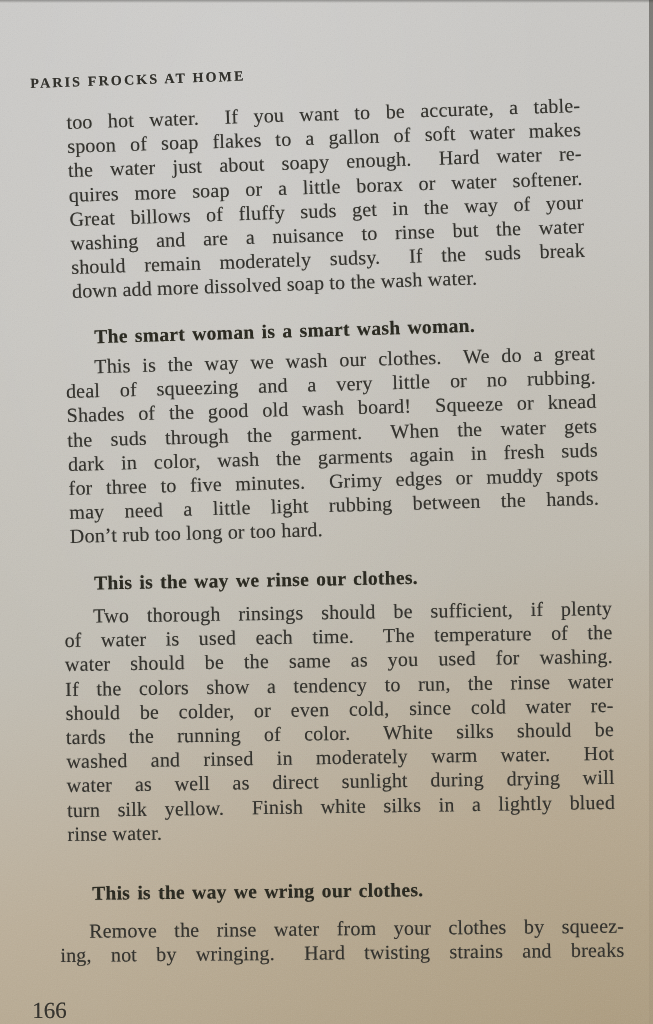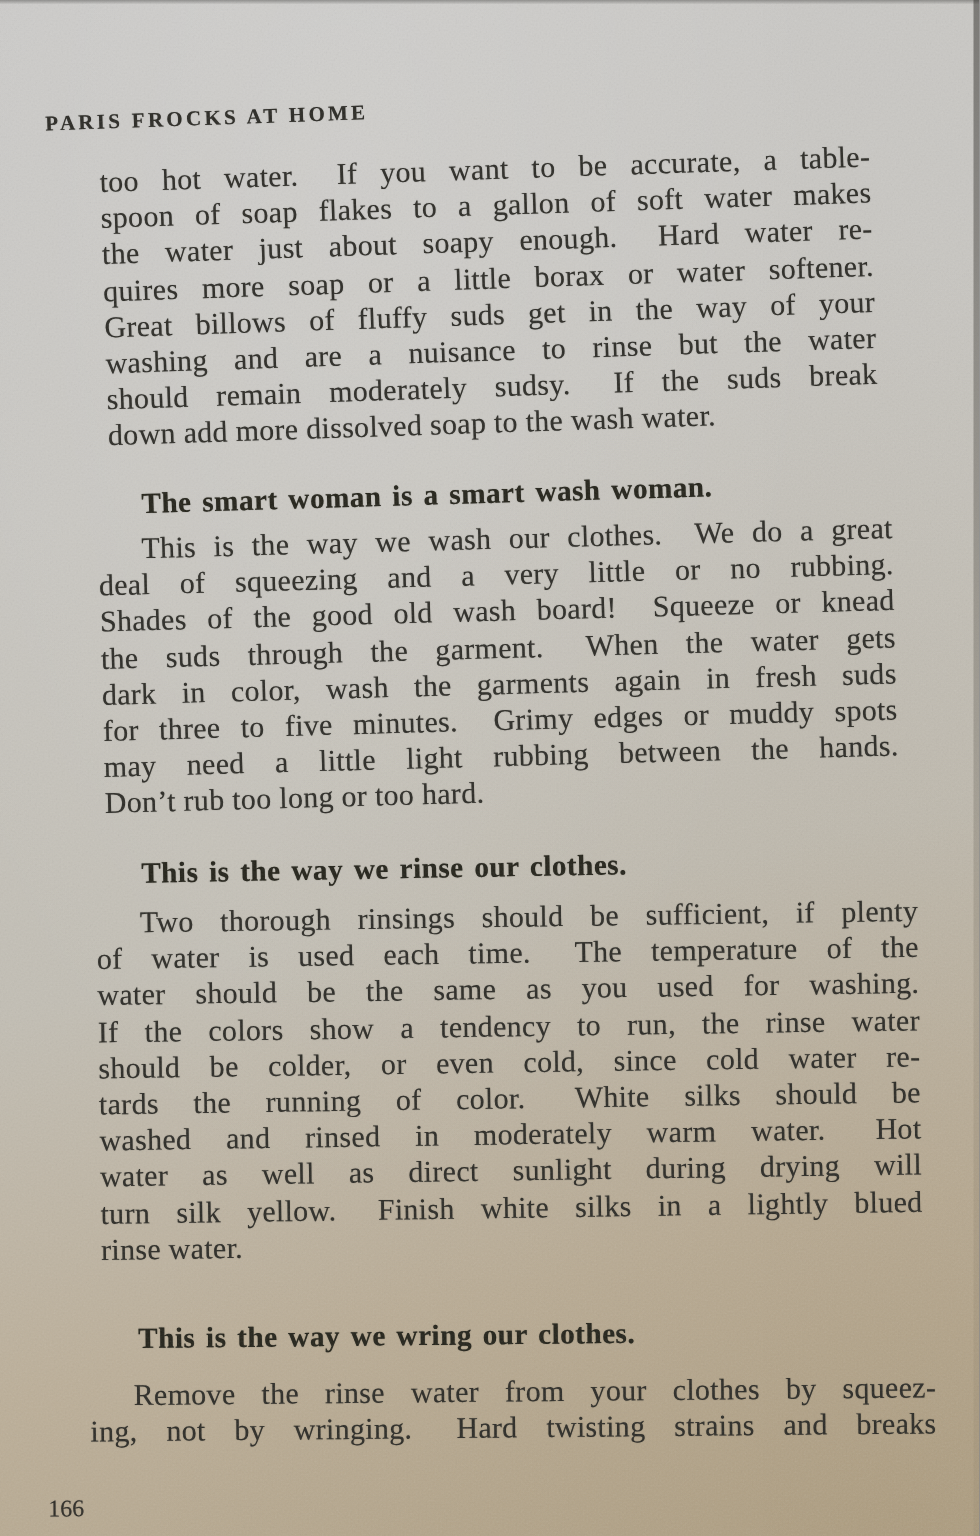--- a/index.html
+++ b/index.html
@@ -43,21 +43,21 @@
   .para .tline.last { text-align-last: left; }
   .para.justify-all .tline.last { text-align-last: justify; }
   .para.indented .tline:first-child { text-indent: 29px; }
   .heading {
     font-size: 19.5px; font-weight: bold; letter-spacing: 0.3px;
     word-spacing: 2px; text-indent: 29px; color: #232219;
     transform-origin: 0 0; white-space: nowrap;
     text-shadow: 0 0 0.7px rgba(35,34,25,0.55);
   }
   .folio {
-    font-size: 16px; color: #2e2c26; transform-origin: 0 0;
+    font-size: 23px; color: #2e2c26; transform-origin: 0 0;
     text-shadow: 0 0 0.6px rgba(46,44,38,0.5);
   }
 </style>
 </head>
 <body>
 
 <div class="photo">
 
   <div class="light-overlay"></div>
 

